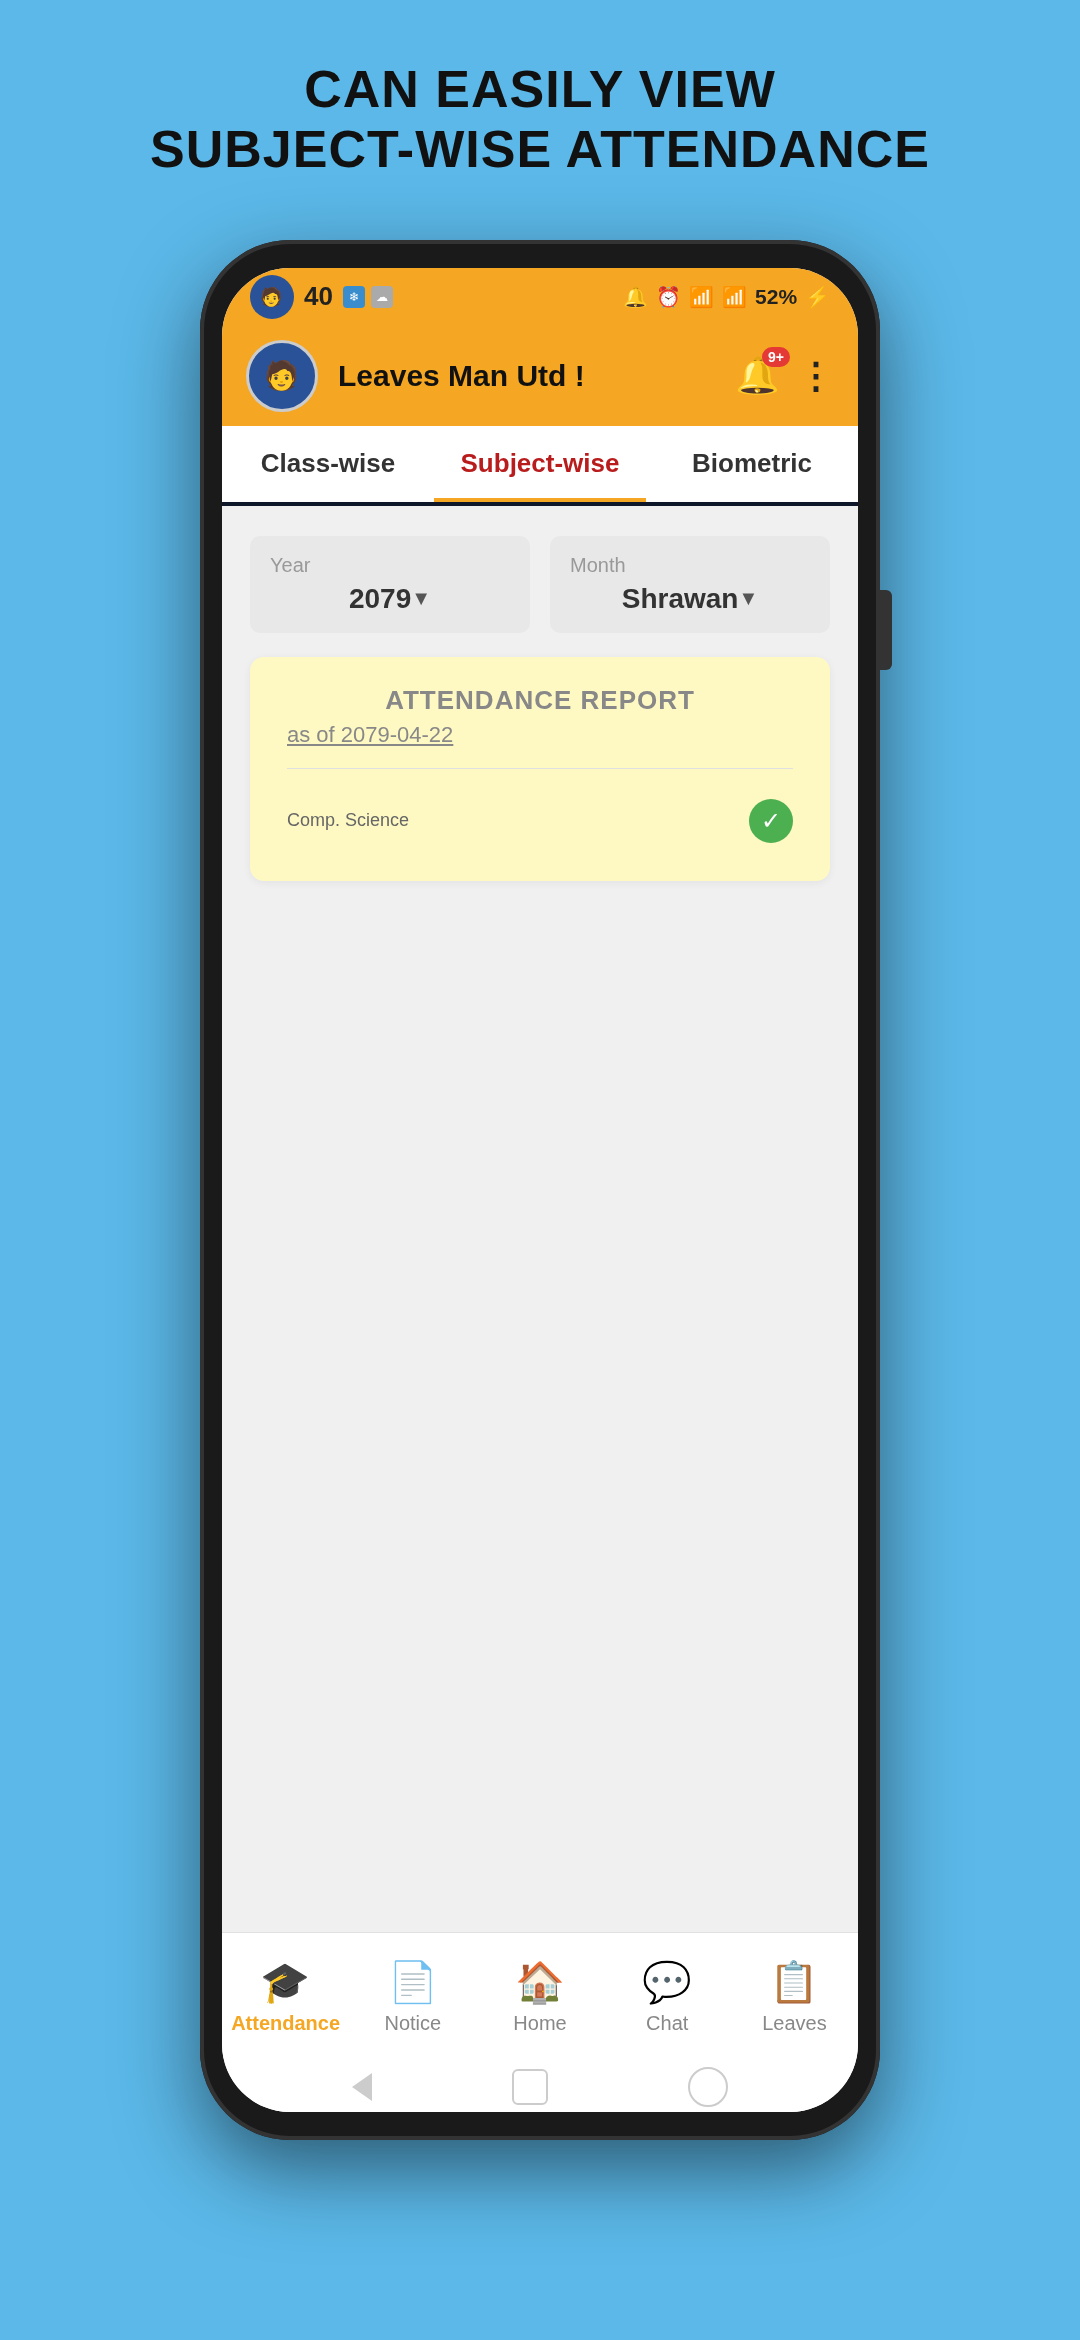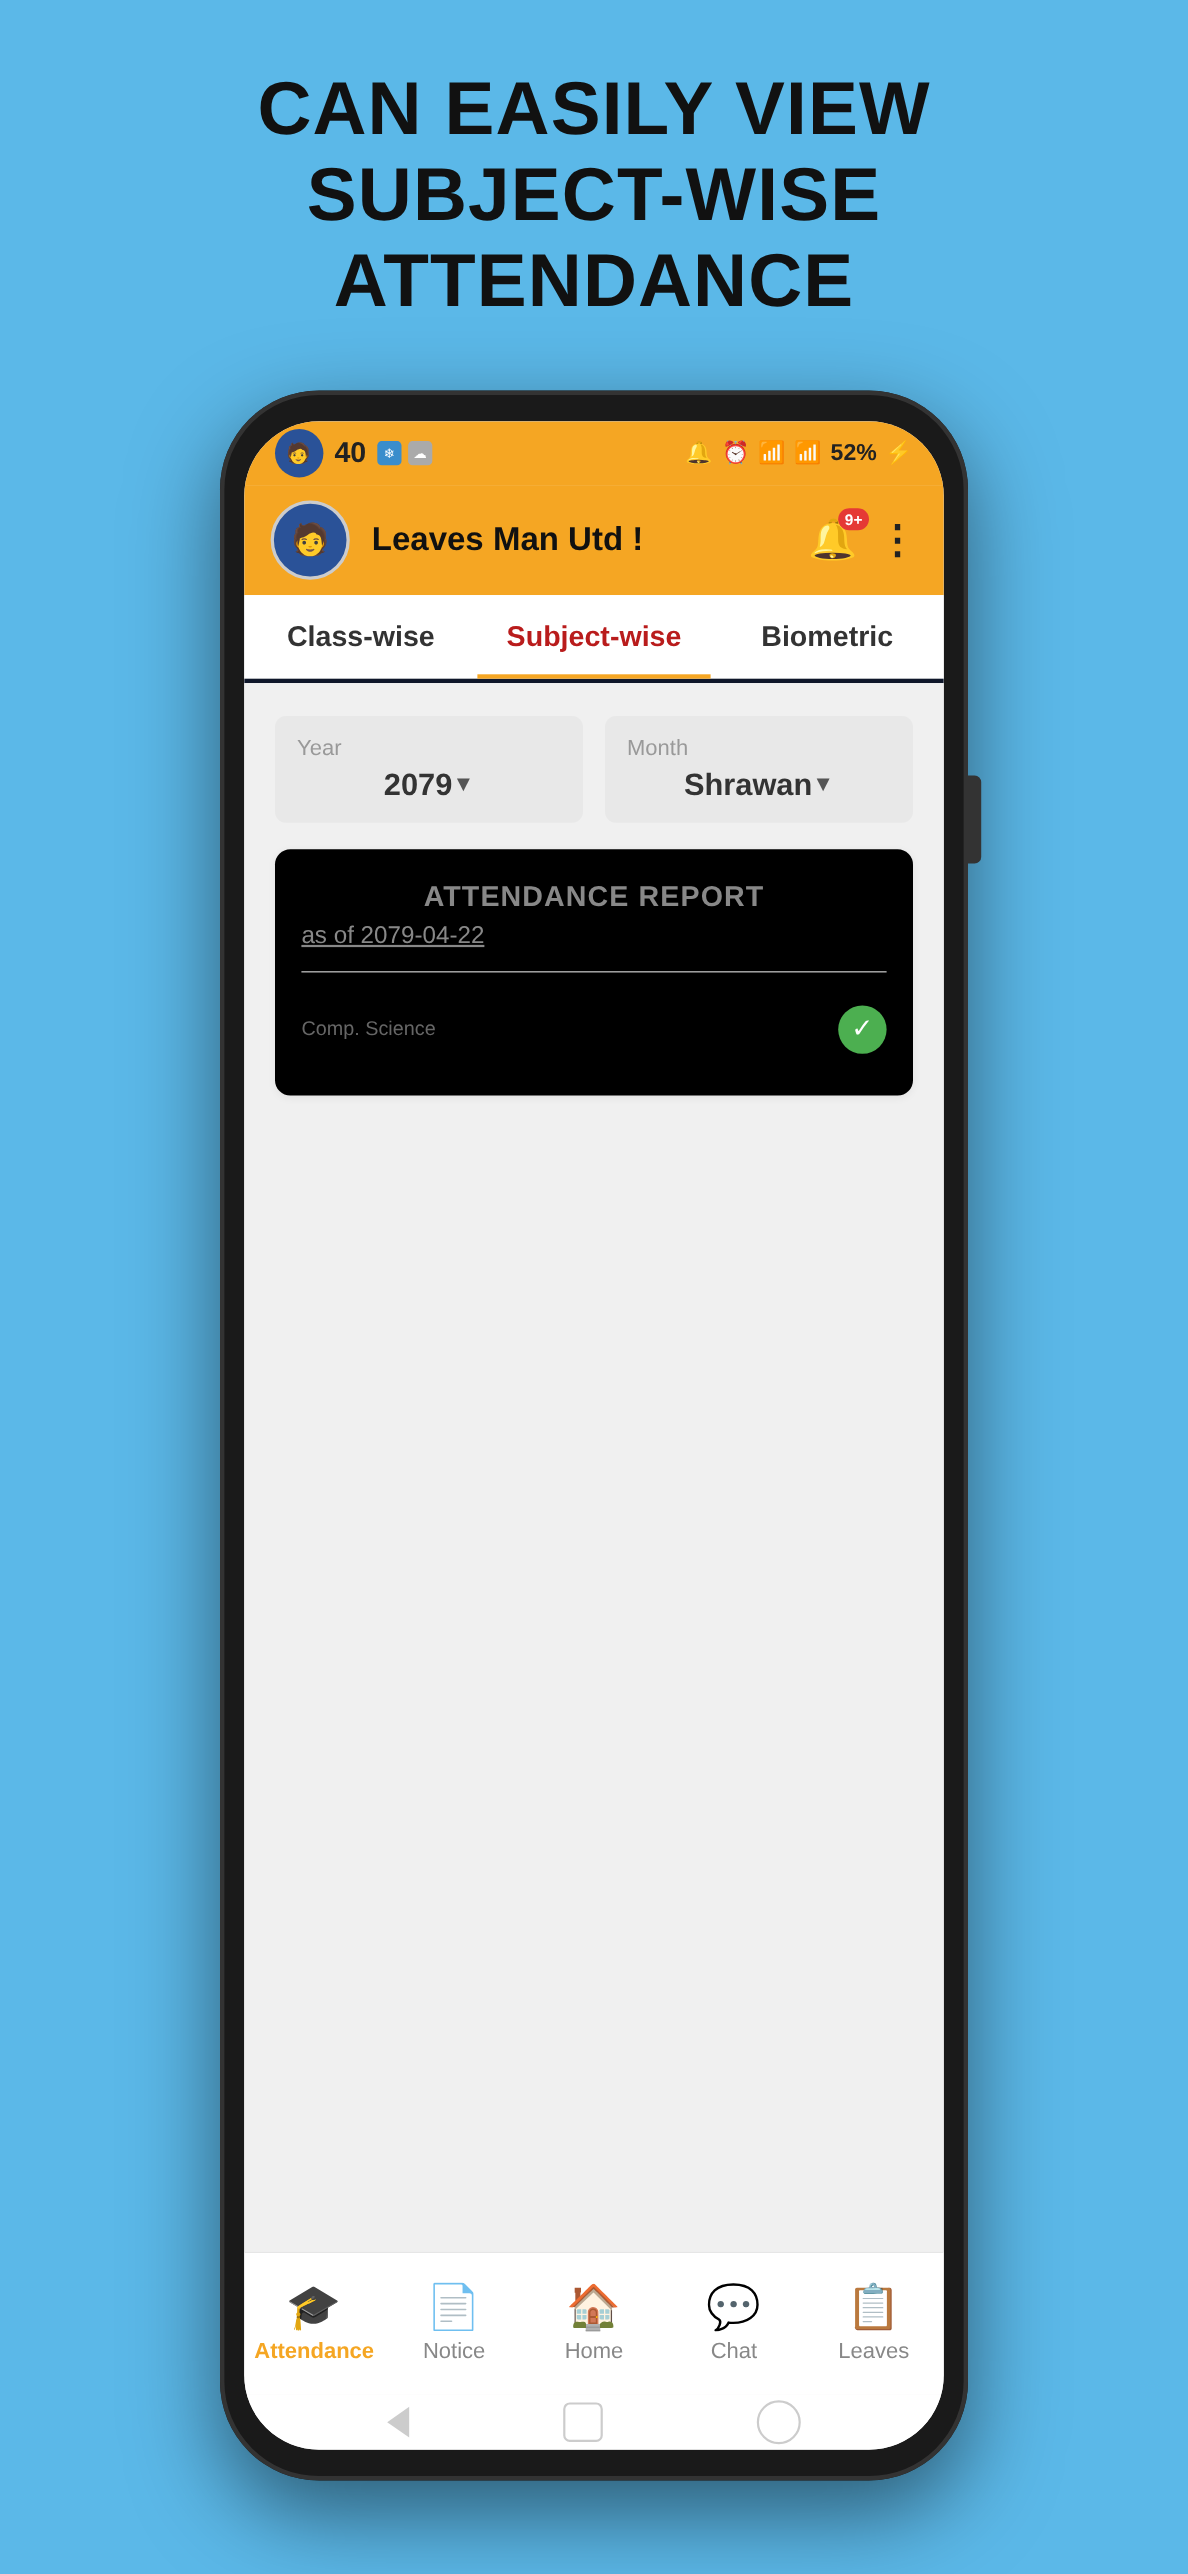--- a/index.html
+++ b/index.html
@@ -11,21 +11,21 @@
       background-color: #5BB8E8;
       font-family: 'Arial', sans-serif;
       overflow: hidden;
       display: flex;
       flex-direction: column;
       align-items: center;
     }
 
     .hero-title {
       text-align: center;
-      font-size: 68px;
+      font-size: 52px;
       font-weight: 900;
       color: #111;
       line-height: 1.15;
       margin-top: 60px;
       margin-bottom: 60px;
       padding: 0 60px;
       letter-spacing: 1px;
     }
 
     .phone-wrapper {
@@ -271,23 +271,23 @@
       color: #333;
     }
 
     .dropdown-arrow {
       font-size: 20px;
       color: #555;
     }
 
     
     .report-card {
-      background: #000000;
+      background: #fef9c3;
       border-radius: 14px;
-      padding: 28px 24px;
+      padding: 28px 37px;
       box-shadow: 0 2px 8px rgba(0,0,0,0.06);
     }
 
     .report-title {
       text-align: center;
       font-size: 26px;
       font-weight: 700;
       color: #888;
       letter-spacing: 1px;
       text-transform: uppercase;

